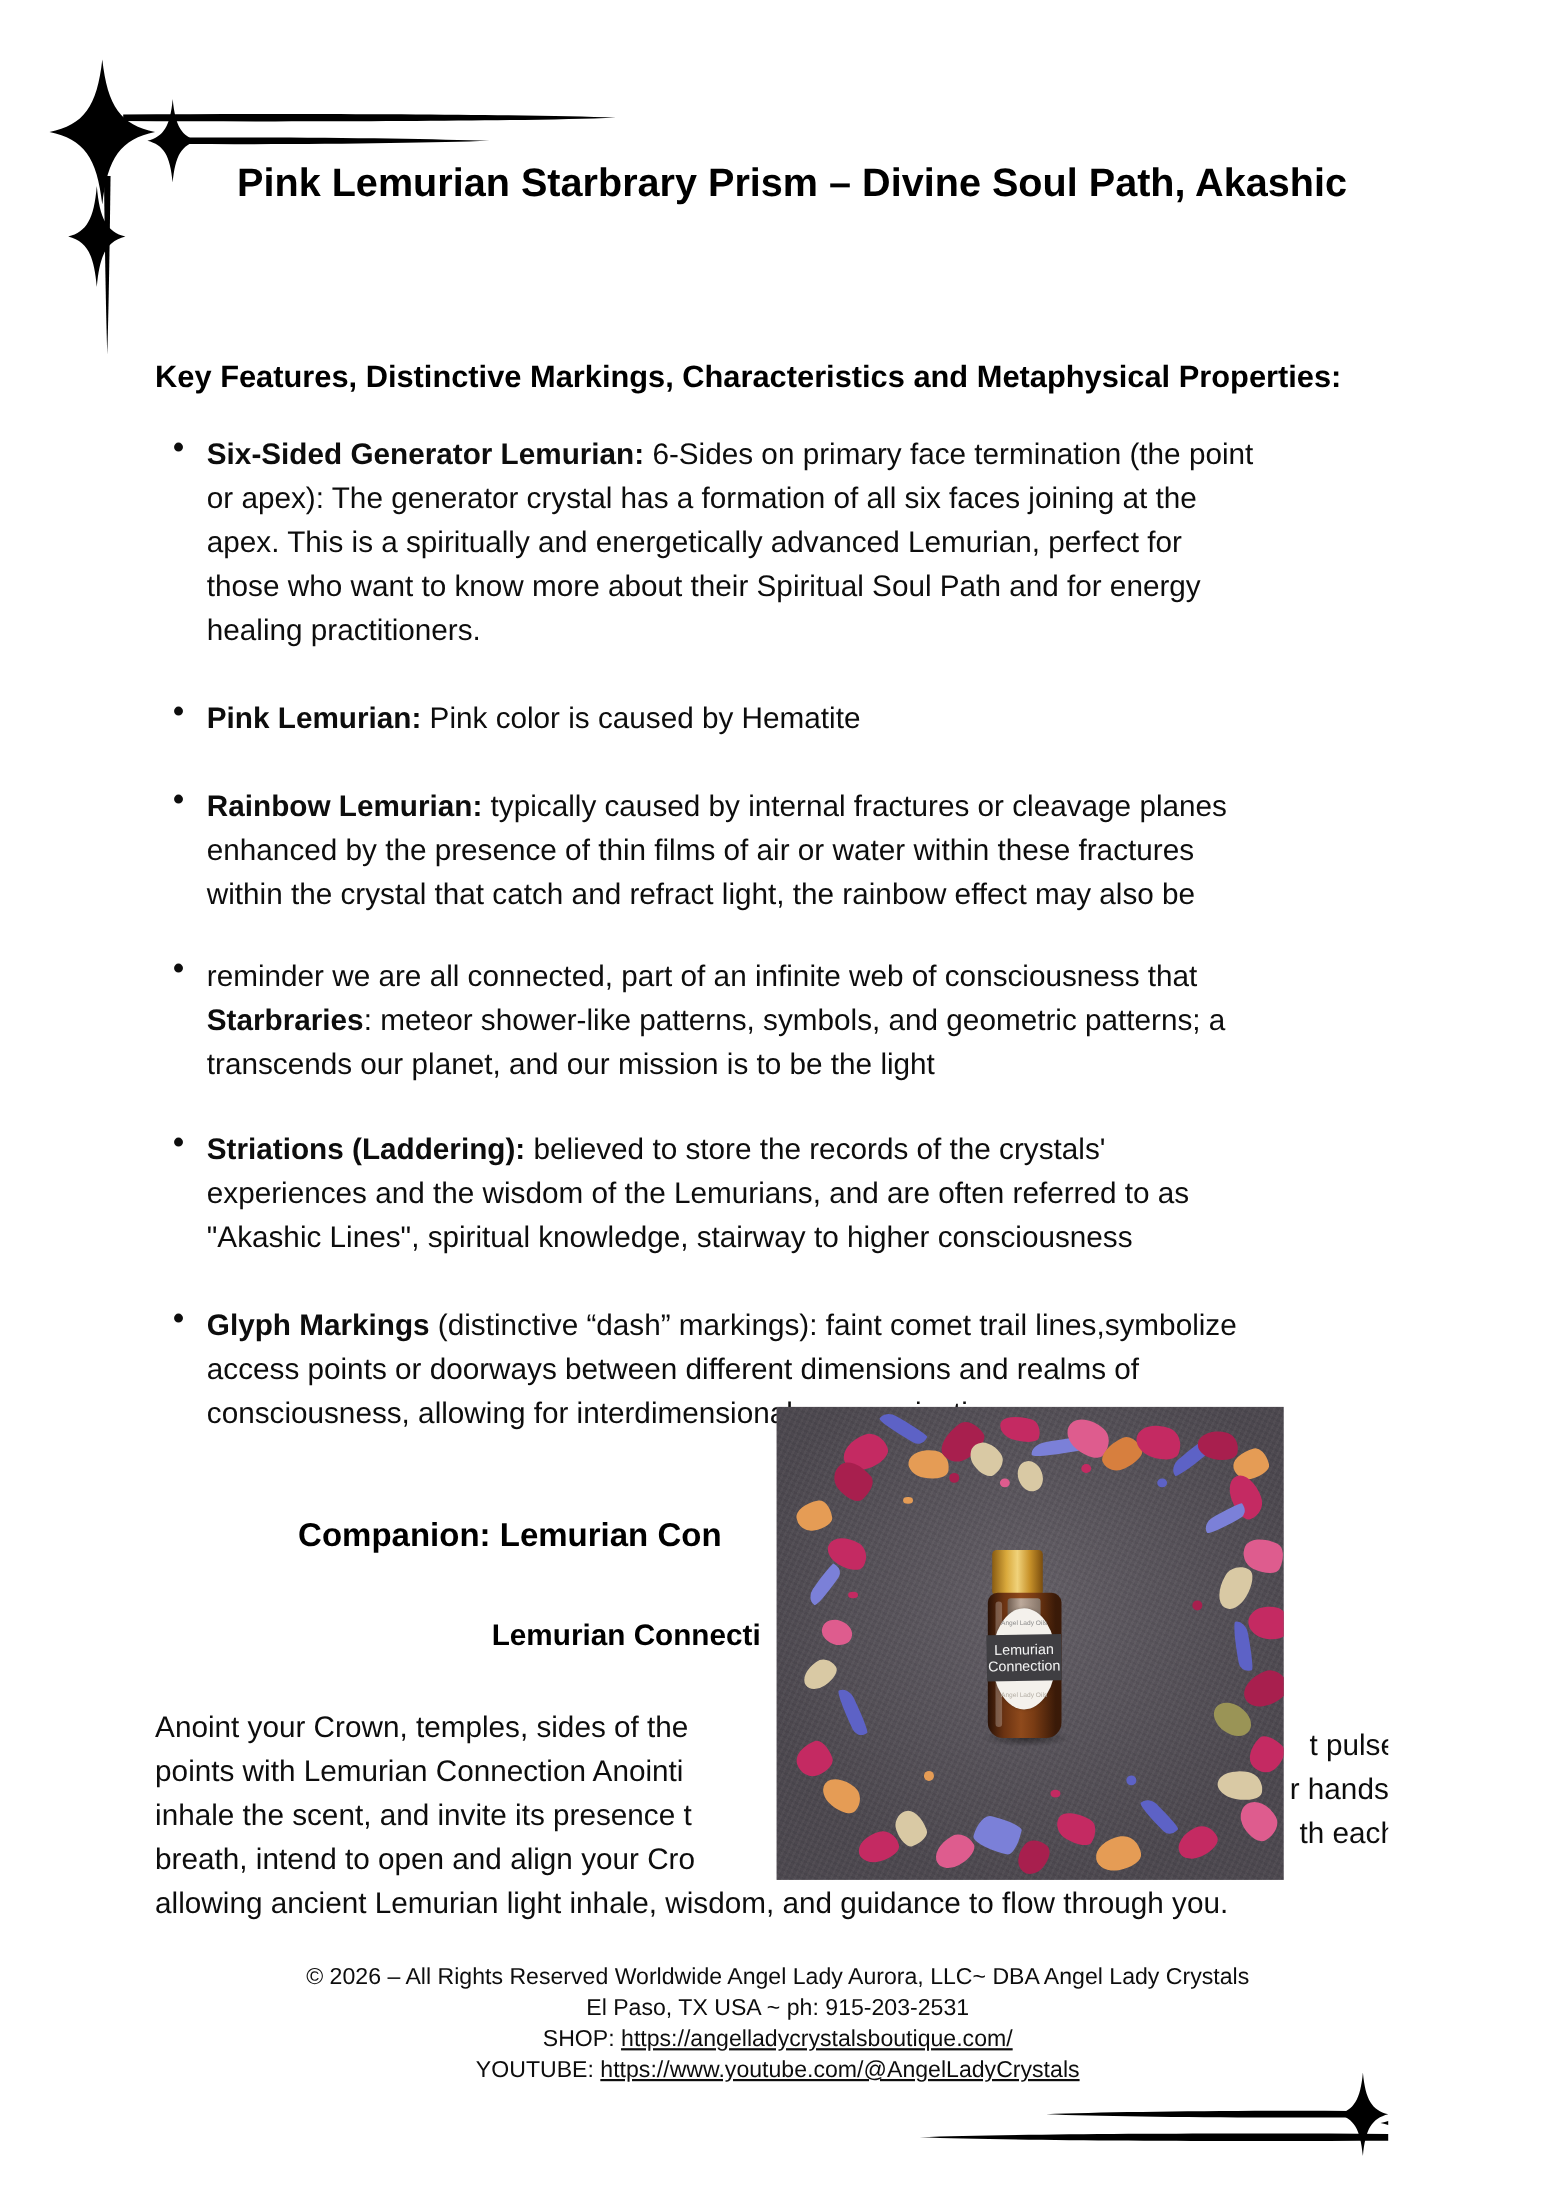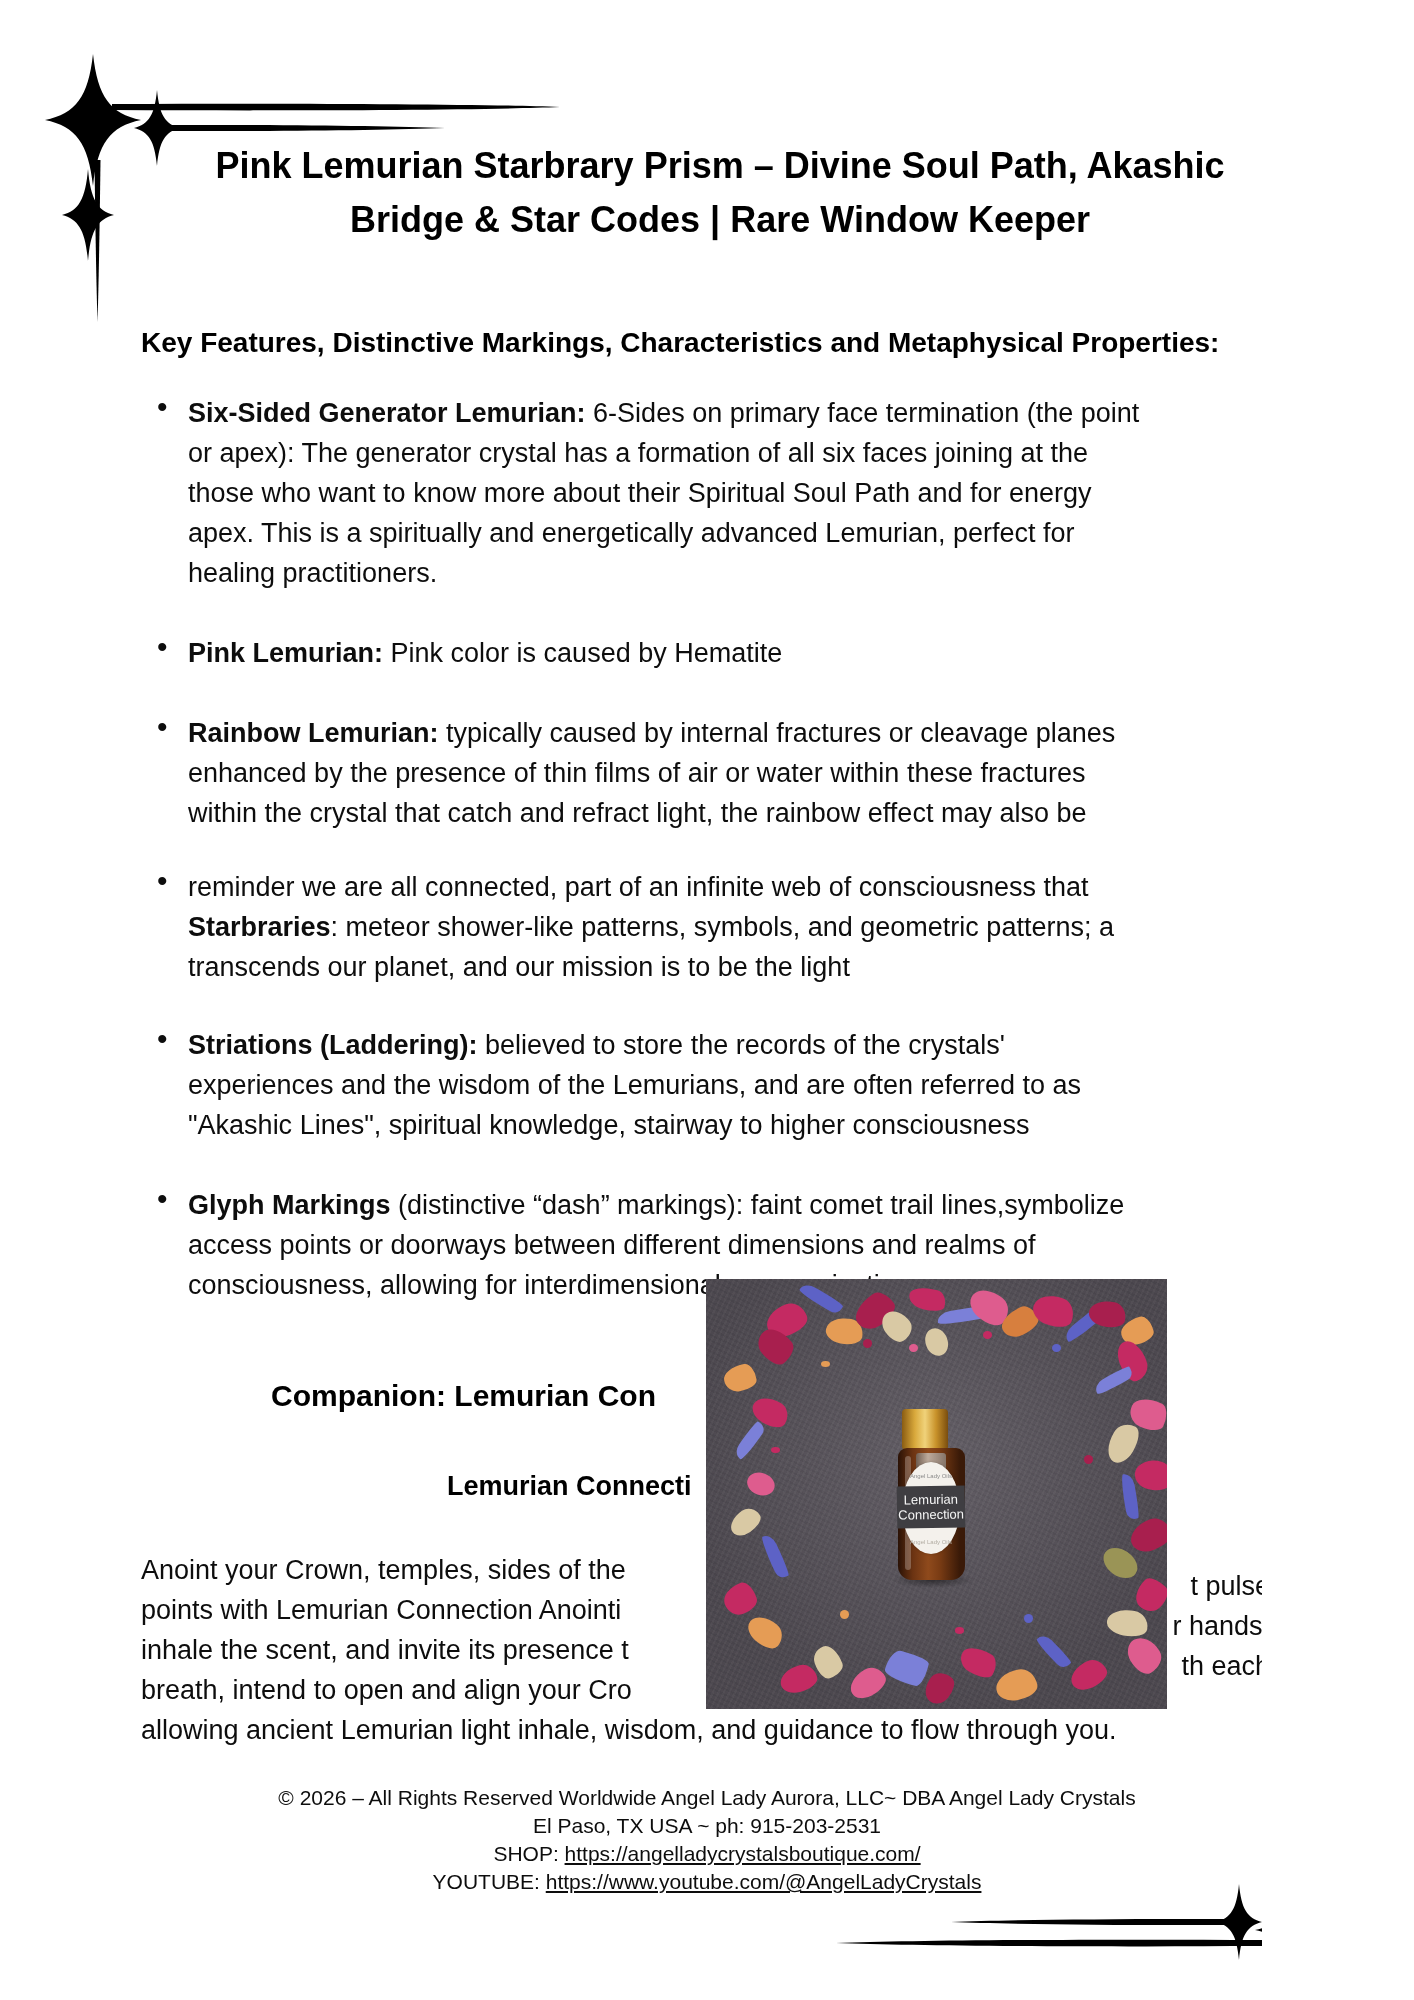--- a/index.html
+++ b/index.html
@@ -83,32 +83,31 @@
         <path d="M88 169 C90.6 199 97.1 210.6 114 215 C97.1 219.4 90.6 231 88 261 C85.4 231 78.9 219.4 62 215 C78.9 210.6 85.4 199 88 169 Z"></path>
         <path d="M112 104 C300 103 480 104 560 107 C480 110 300 111 112 110 Z"></path>
         <path d="M170 125 C280 124.5 390 126 445 128 C390 130 280 131.5 170 131 Z"></path>
         <path d="M94.5 160 L100.5 160 C99.5 240 98.5 290 97.5 322 C96.5 290 95.5 240 94.5 160 Z"></path>
       </g>
     </svg>
   </div>
 
   <div class="title">
     <div>Pink Lemurian Starbrary Prism – Divine Soul Path, Akashic</div>
-    <div>Bridge &amp; Star Codes | Rare Window Keeper</div>
   </div>
 
   <div class="h2">Key Features, Distinctive Markings, Characteristics and Metaphysical Properties:</div>
 
   <div class="bullet" style="top:393px">
     <span class="dot">•</span>
     <div class="btxt">
       <div><b>Six-Sided Generator Lemurian:</b><span> 6-Sides on primary face termination (the point</span></div>
       <div>or apex): The generator crystal has a formation of all six faces joining at the</div>
+      <div>apex. This is a spiritually and energetically advanced Lemurian, perfect for</div>
       <div>those who want to know more about their Spiritual Soul Path and for energy</div>
-      <div>apex. This is a spiritually and energetically advanced Lemurian, perfect for</div>
       <div>healing practitioners.</div>
     </div>
   </div>
 
   <div class="bullet" style="top:633px">
     <span class="dot">•</span>
     <div class="btxt">
       <div><b>Pink Lemurian:</b><span> Pink color is caused by Hematite</span></div>
     </div>
   </div>

